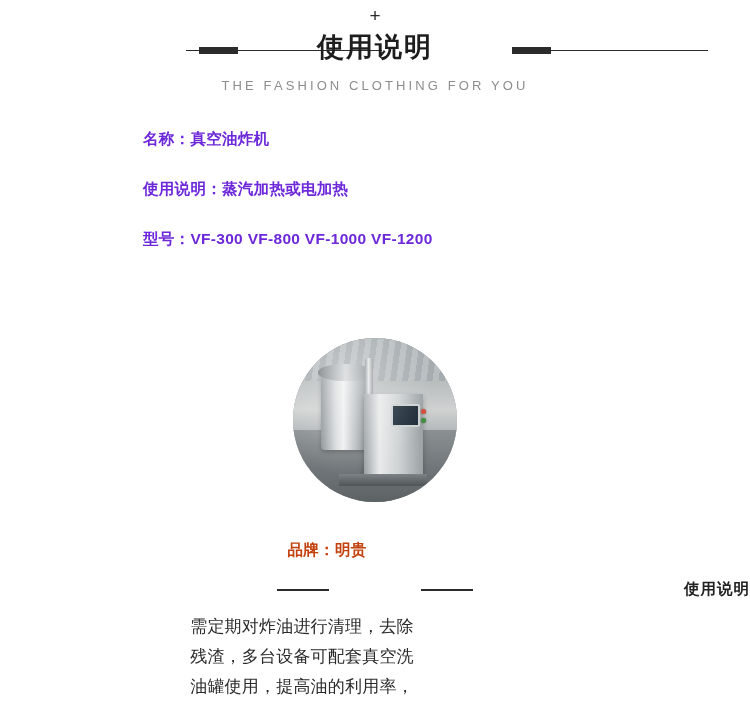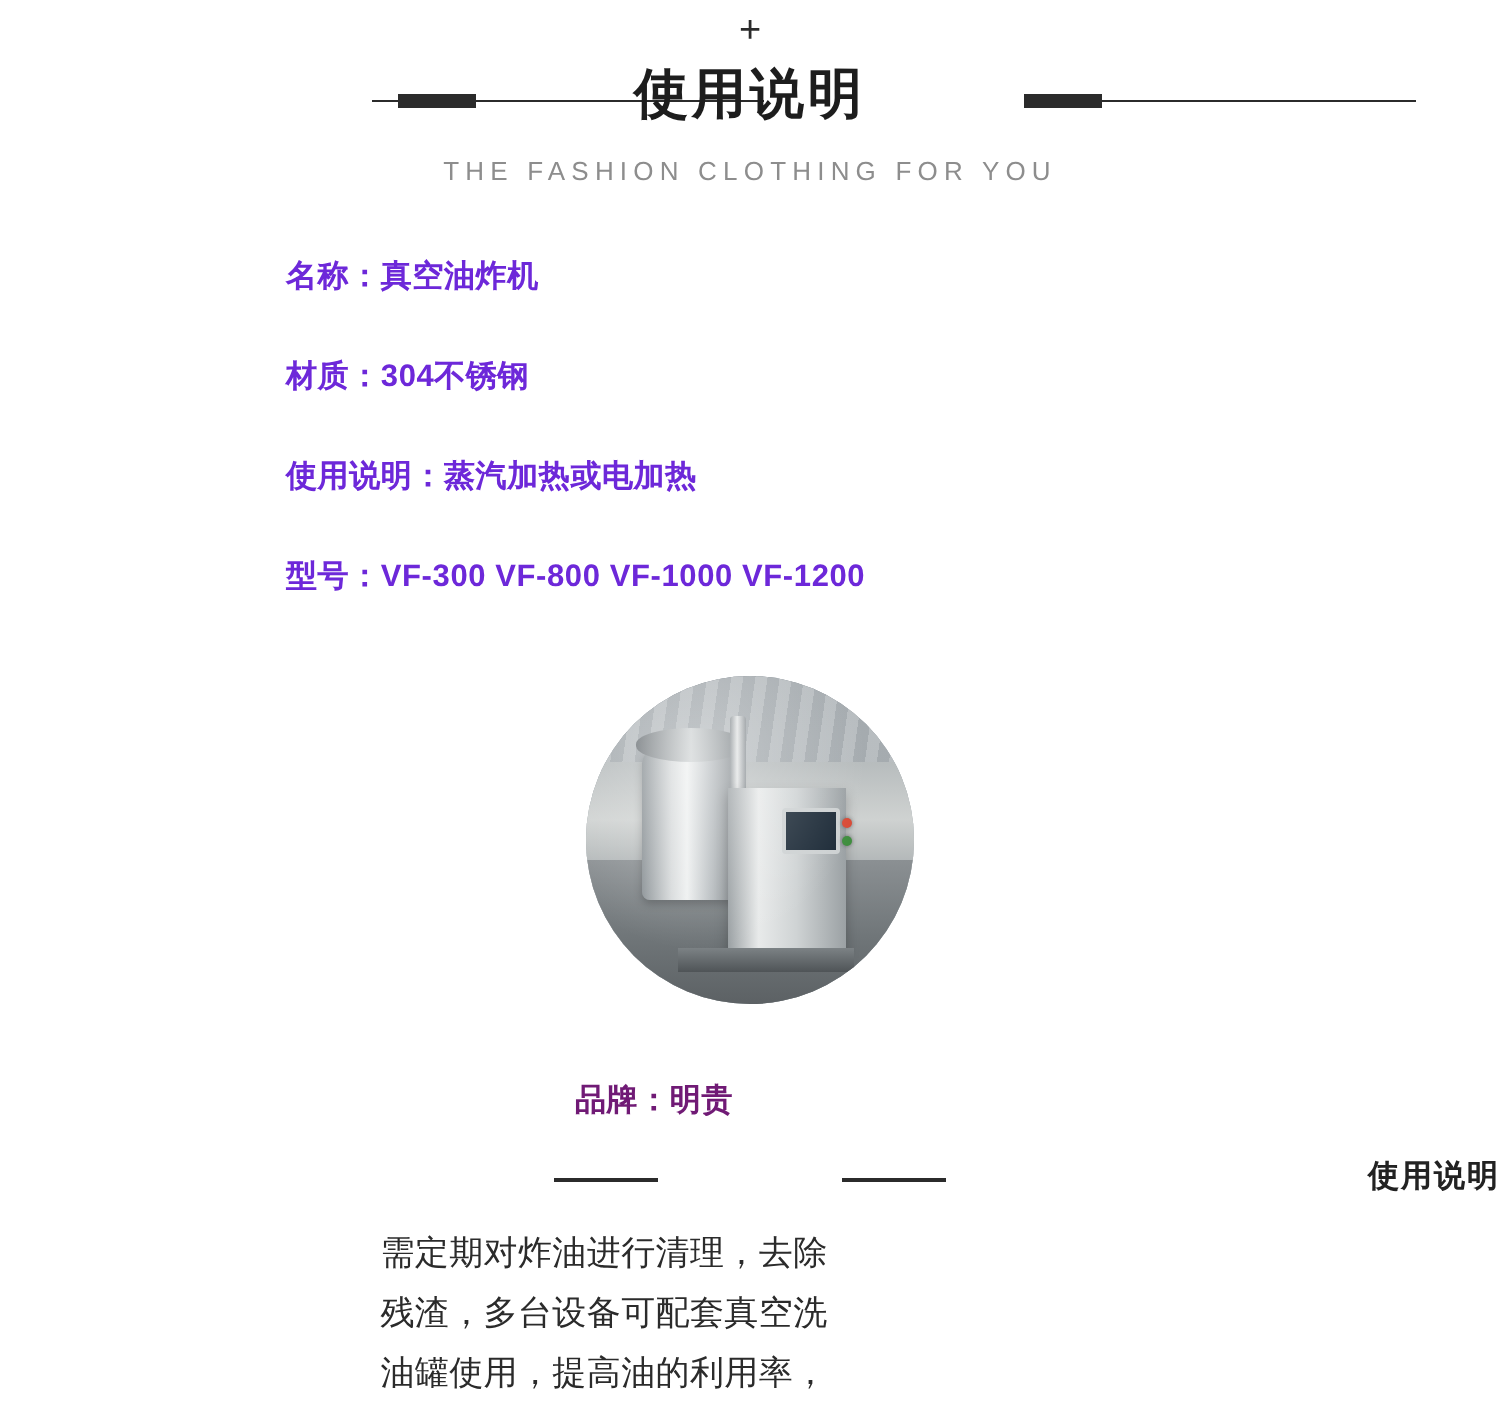--- a/index.html
+++ b/index.html
@@ -212,21 +212,21 @@
 
   
   .brand {
     position: absolute;
     top: 540px;
     left: 0;
     width: 654px;
     text-align: center;
     font-size: 15.5px;
     font-weight: 700;
-    color: #701a75;
+    color: #c2410c;
     letter-spacing: .3px;
   }
 
   
   .usage-head {
     position: absolute;
     top: 578px;
     left: 0;
     width: 750px;
     text-align: right;
@@ -278,21 +278,20 @@
       <div class="rule-line right"></div>
       <div class="rule-dash right"></div>
     </div>
 
     <h1 class="main-title">使用说明</h1>
     <div class="sub-title">THE FASHION CLOTHING FOR YOU</div>
   </div>
 
   <ul class="spec-list">
     <li class="spec-item">名称：真空油炸机</li>
-    <li class="spec-item">材质：304不锈钢</li>
     <li class="spec-item">使用说明：蒸汽加热或电加热</li>
     <li class="spec-item">型号：VF-300  VF-800  VF-1000  VF-1200</li>
   </ul>
 
   <div class="photo-wrap" title="真空油炸机设备照片">
     <div class="photo">
       <div class="ph-ceiling"></div>
       <div class="ph-wall"></div>
       <div class="ph-floor"></div>
       <div class="ph-tank"></div>

